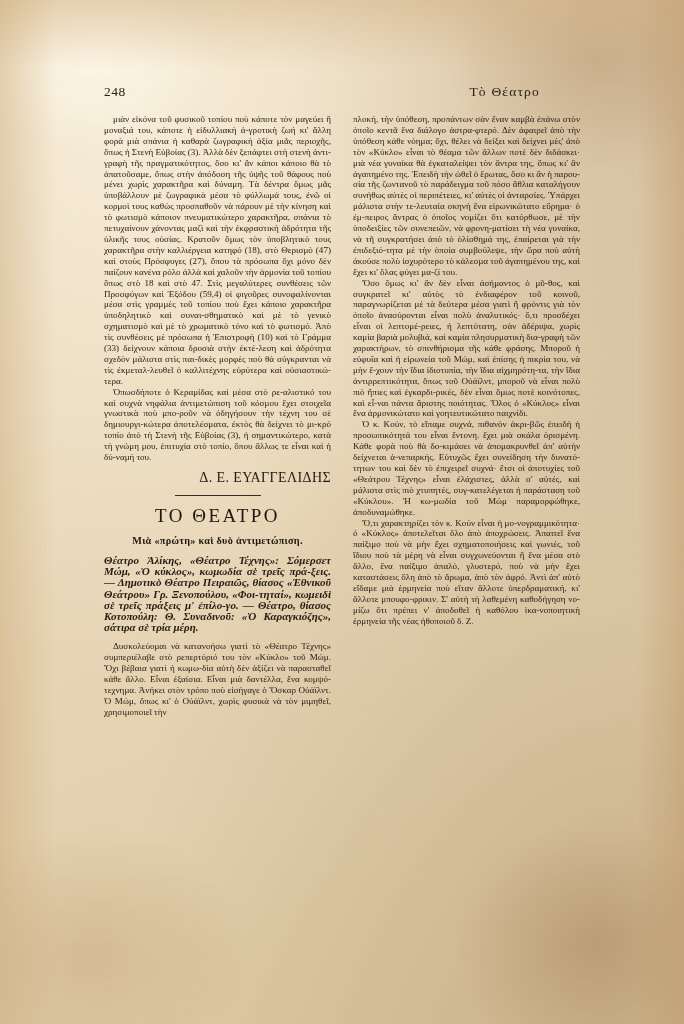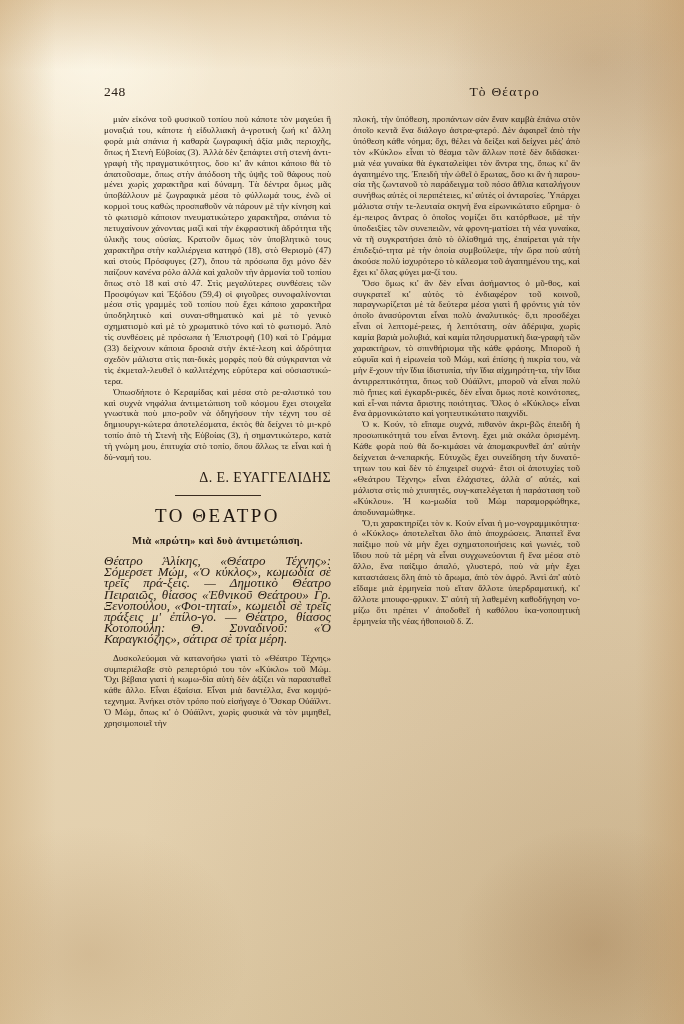--- a/index.html
+++ b/index.html
@@ -69,22 +69,22 @@
   }
   .sect-title{
     text-align:center;font-size:19px;letter-spacing:2.5px;
     color:#1f160f;margin:6px 0 8px 0;font-weight:normal;
   }
   .sect-sub{
     text-align:center;font-size:10.2px;color:#1f160f;
     font-weight:bold;margin:0 0 9px 0;letter-spacing:.3px;
   }
   .lead{
-    font-size:13px;line-height:11.2px;text-align:justify;color:#241a12;
-    font-weight:normal;font-style:italic;text-indent:0;margin-bottom:8px;
+    font-size:11px;line-height:11.2px;text-align:justify;color:#241a12;
+    font-weight:bold;font-style:italic;text-indent:0;margin-bottom:8px;
   }
 </style>
 </head>
 <body>
 
 <div class="page">
   <div class="stain s1"></div>
   <div class="stain s2"></div>
   <div class="stain s3"></div>
   <div class="stain s4"></div>

